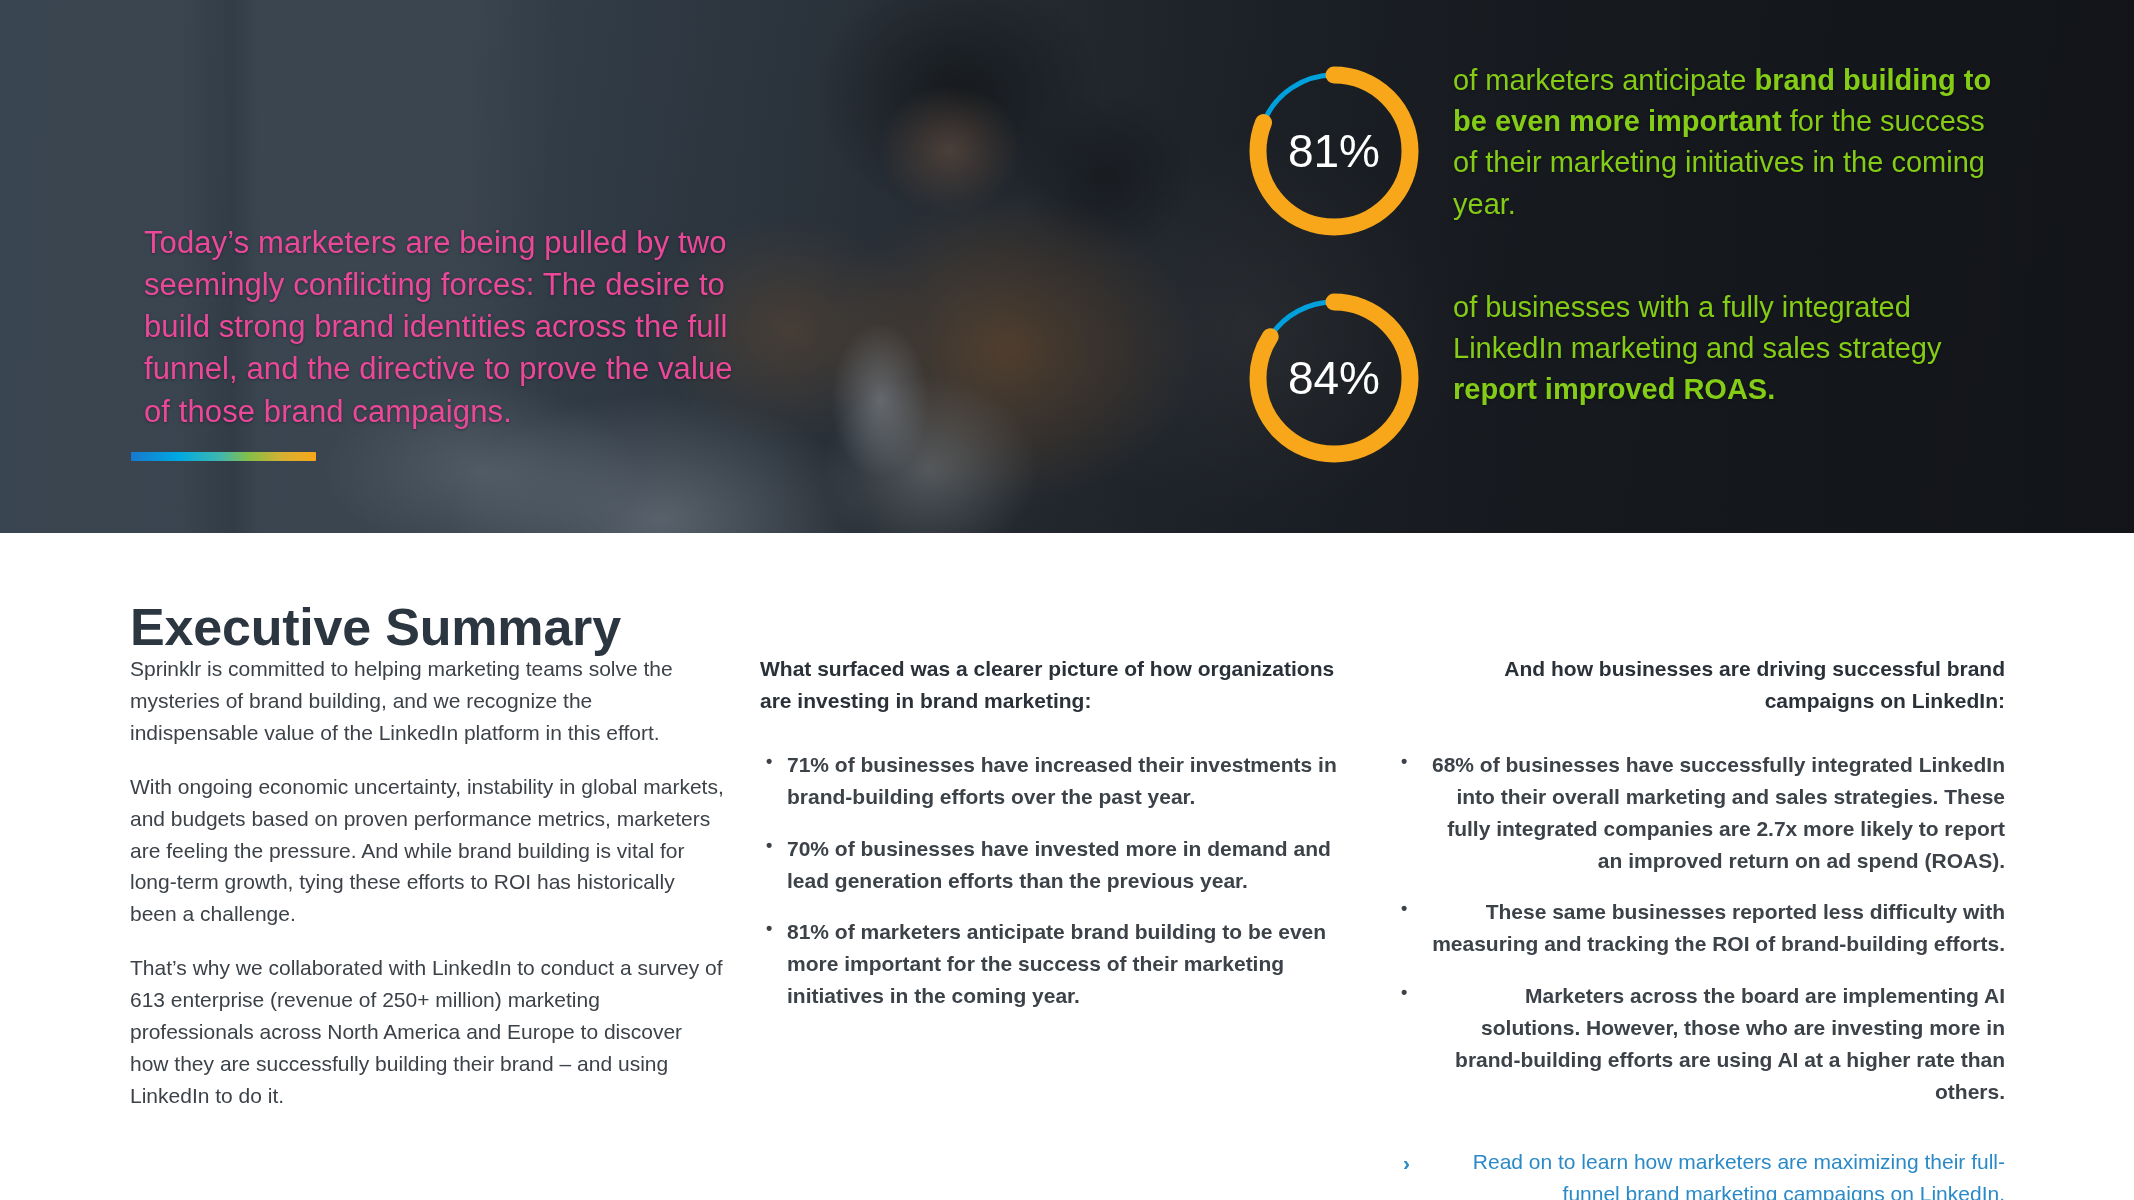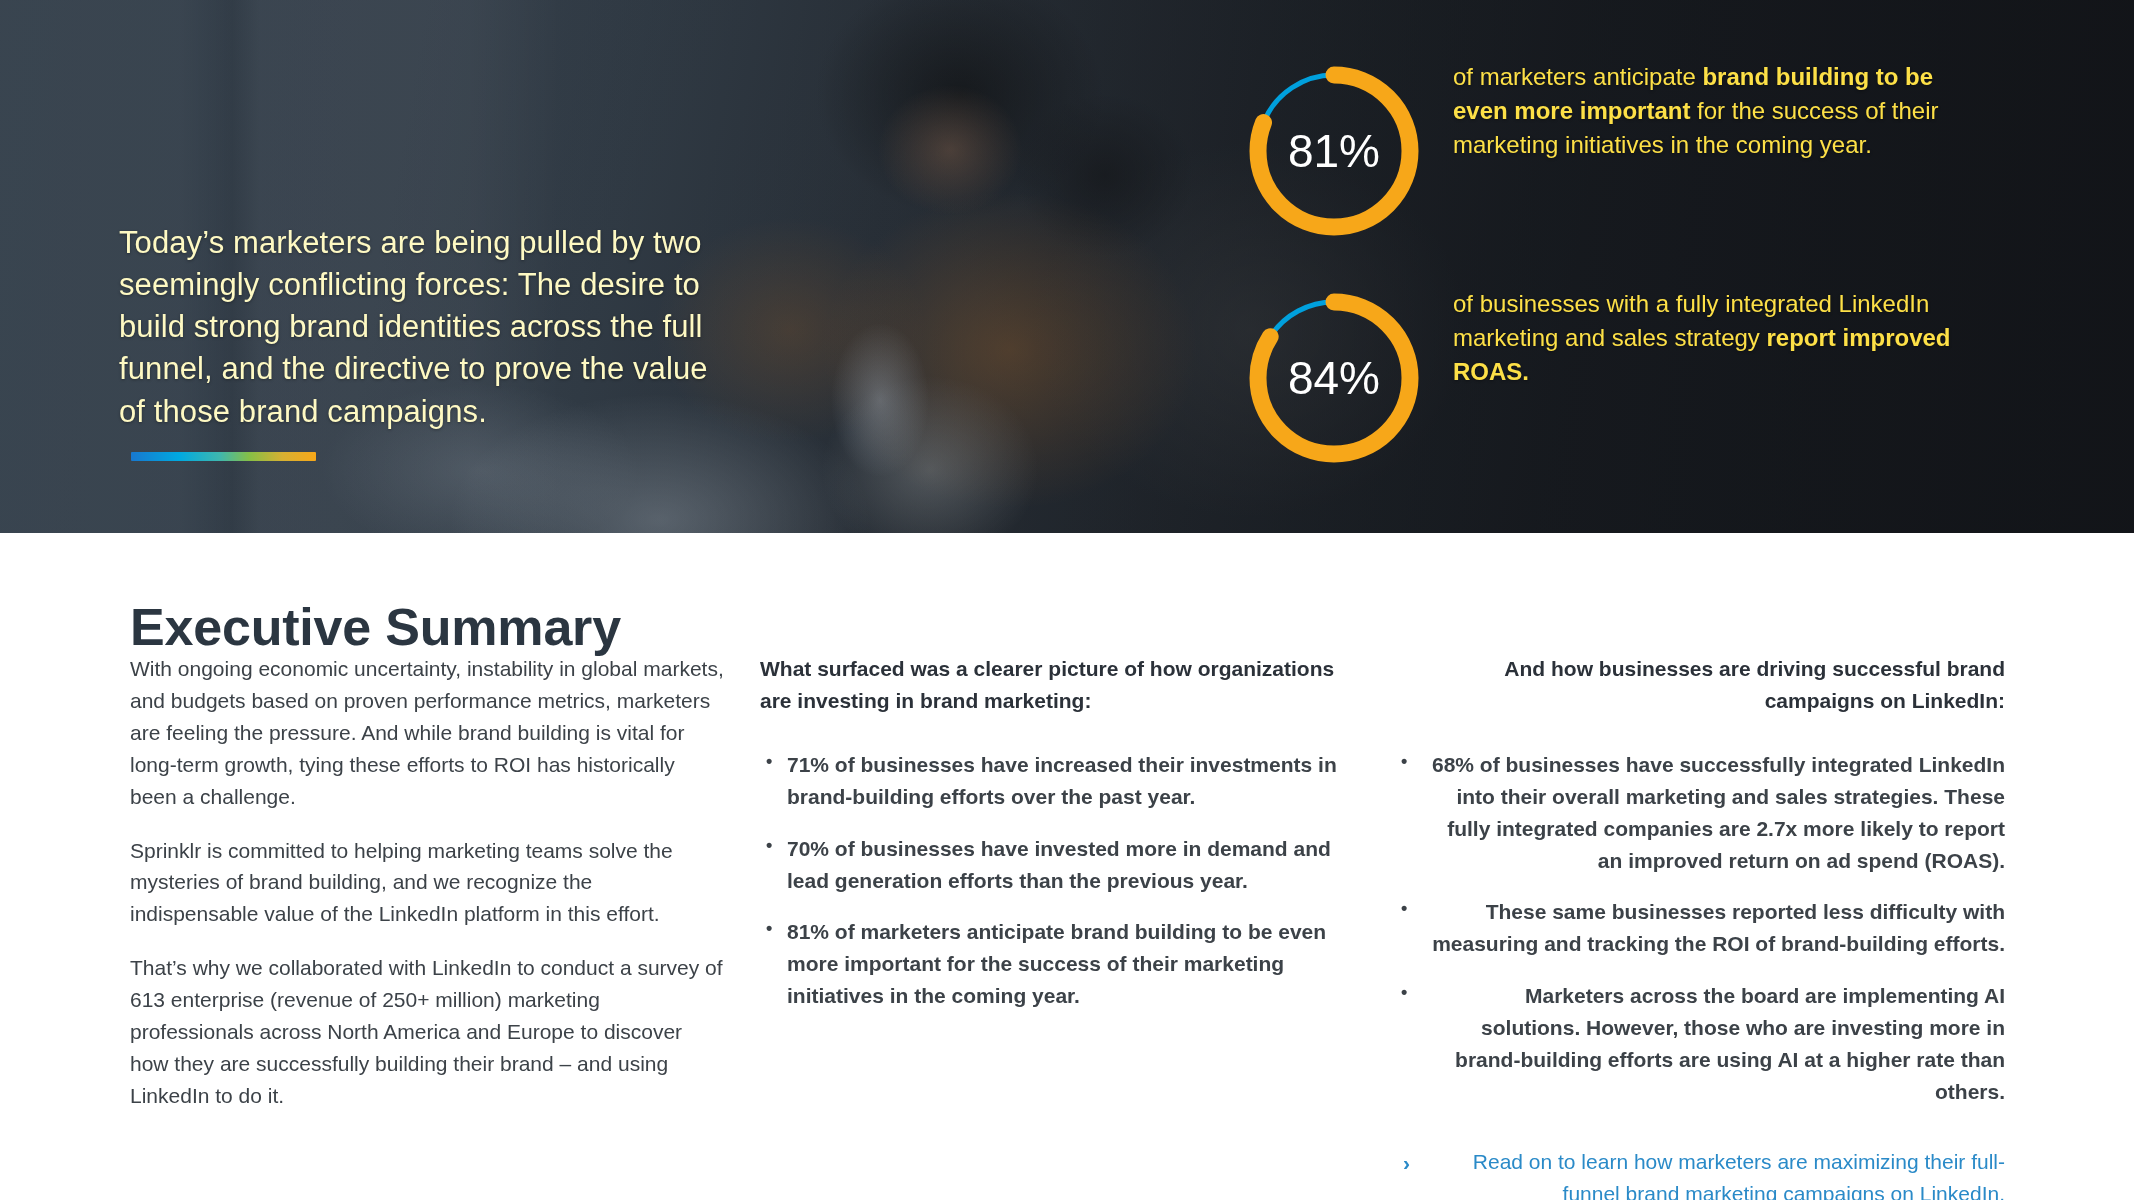--- a/index.html
+++ b/index.html
@@ -48,22 +48,22 @@
       linear-gradient(100deg, #3c4752 0px, #3a444f 420px, #333d47 640px, #2a3139 900px, #21262c 1250px, #191d22 1600px, #14171c 2134px);
   }
   .hero-scrim {
     position:absolute; inset:0;
     background:
       linear-gradient(90deg, rgba(48,60,72,.55) 0%, rgba(44,55,66,.35) 22%, rgba(30,36,43,.25) 45%, rgba(20,23,28,.62) 72%, rgba(18,20,24,.82) 100%);
   }
 
   .hero-text {
     position:absolute;
-    left:119px; top:222px; width:600px;
-    color:#fef9c3;
+    left:144px; top:222px; width:600px;
+    color:#ec4899;
     font-size:31px; line-height:1.36;
     font-weight:400;
     letter-spacing:.1px;
     text-shadow:0 1px 3px rgba(0,0,0,.35);
   }
   .accent-bar {
     position:absolute; left:131px; top:452px;
     width:185px; height:9px; border-radius:1px;
     background:linear-gradient(90deg,#1878cf 0%,#00a9e0 26%,#3fb7ae 48%,#86bf46 64%,#d7b032 82%,#f7a719 100%);
   }
@@ -77,22 +77,22 @@
   .stat-2 { left:1243px; top:287px; }
 
   .donut { position:relative; width:182px; height:182px; flex:0 0 182px; }
   .donut svg { display:block; width:182px; height:182px; }
   .donut-value {
     position:absolute; inset:0;
     display:flex; align-items:center; justify-content:center;
     color:#ffffff; font-size:46px; font-weight:400; letter-spacing:0px;
   }
   .stat-copy {
-    color:#fde047;
-    font-size:24px; line-height:1.42;
+    color:#84cc16;
+    font-size:29px; line-height:1.42;
     width:540px;
     text-shadow:0 1px 3px rgba(0,0,0,.35);
   }
   .stat-copy b { font-weight:700; }
 
   
   .content {
     position:absolute; left:0; top:533px;
     width:2134px; height:667px;
     background:#ffffff;
@@ -177,22 +177,22 @@
       <span>of businesses with a fully integrated LinkedIn marketing and sales strategy </span><b>report improved ROAS.</b><span></span>
     </div>
   </div>
 </div>
 
 <div class="content">
 
   <div class="section-title">Executive Summary</div>
 
   <div class="col col-1">
+    <p class="body-p">Sprinklr is committed to helping marketing teams solve the mysteries of brand building, and we recognize the indispensable value of the LinkedIn platform in this effort.</p>
     <p class="body-p">With ongoing economic uncertainty, instability in global markets, and budgets based on proven performance metrics, marketers are feeling the pressure. And while brand building is vital for long-term growth, tying these efforts to ROI has historically been a challenge.</p>
-    <p class="body-p">Sprinklr is committed to helping marketing teams solve the mysteries of brand building, and we recognize the indispensable value of the LinkedIn platform in this effort.</p>
     <p class="body-p">That’s why we collaborated with LinkedIn to conduct a survey of 613 enterprise (revenue of 250+ million) marketing professionals across North America and Europe to discover how they are successfully building their brand – and using LinkedIn to do it.</p>
   </div>
 
   <div class="col col-2">
     <div class="col-head">What surfaced was a clearer picture of how organizations are investing in brand marketing:</div>
     <ul class="bullets">
       <li>71% of businesses have increased their investments in brand-building efforts over the past year.</li>
       <li>70% of businesses have invested more in demand and lead generation efforts than the previous year.</li>
       <li>81% of marketers anticipate brand building to be even more important for the success of their marketing initiatives in the coming year.</li>
     </ul>

